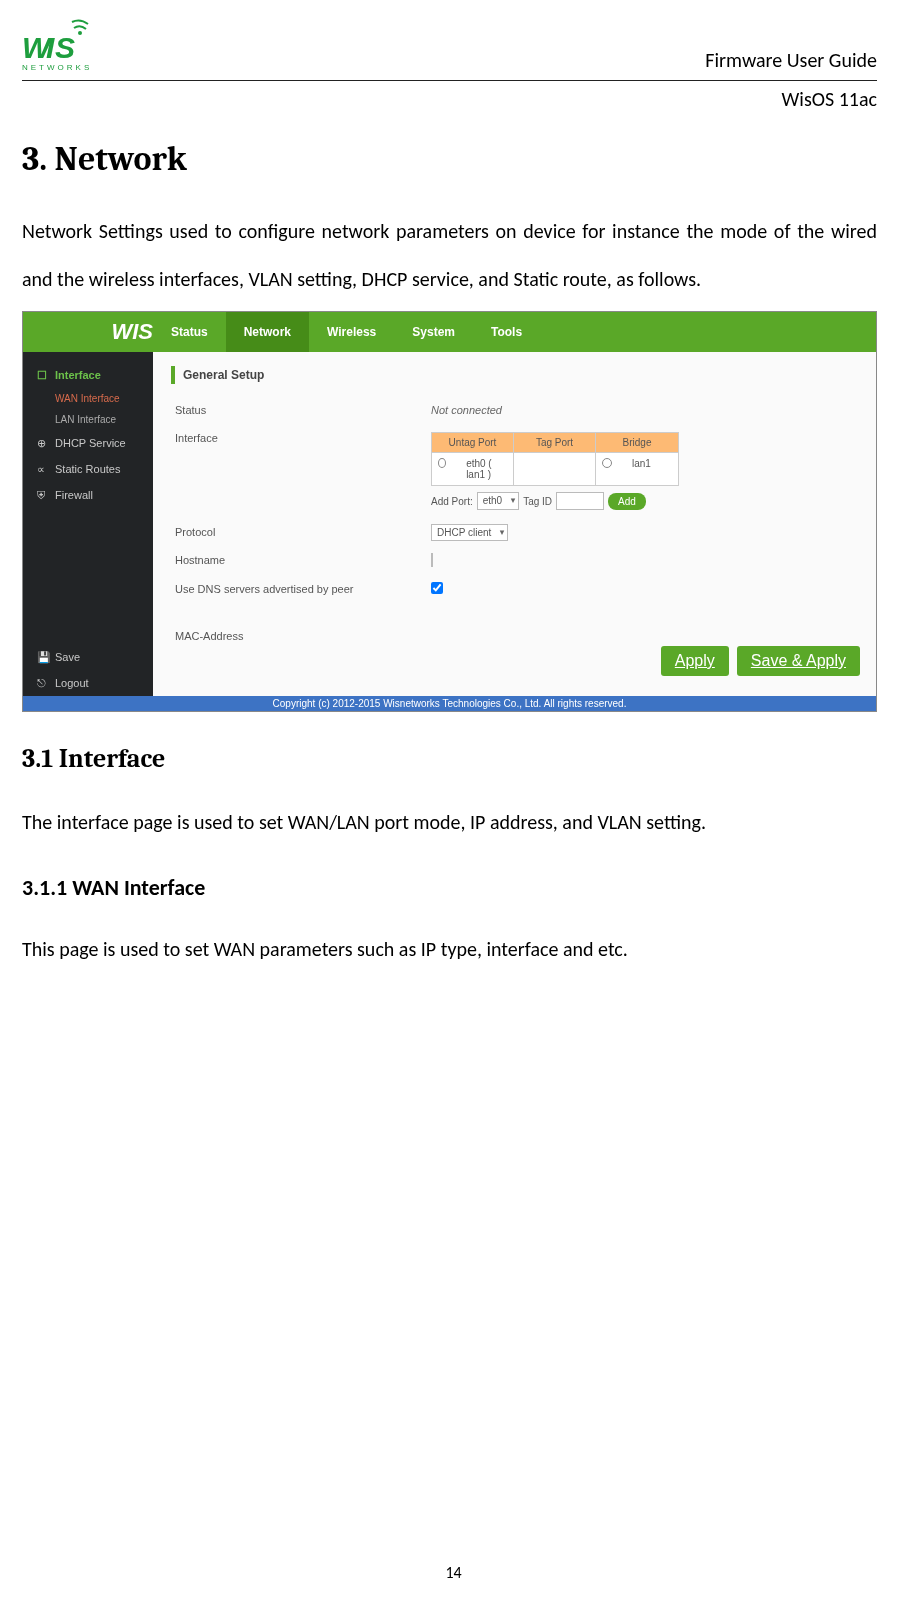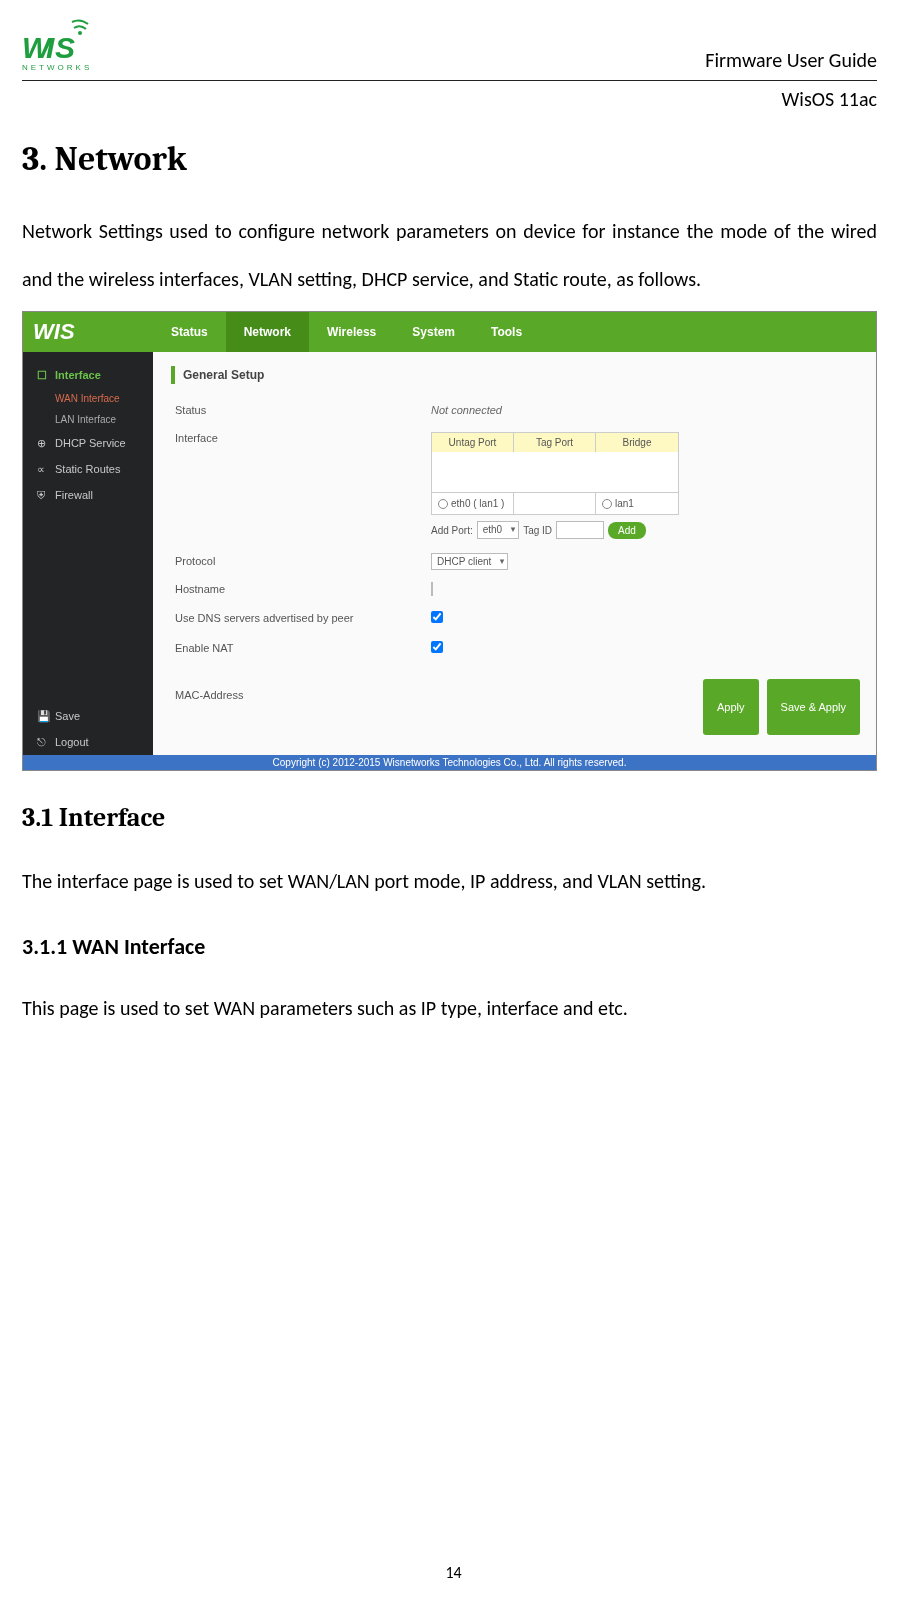--- a/index.html
+++ b/index.html
@@ -68,20 +68,21 @@
     align-items: center;
     color: #fff;
   }
   .shot-logo {
     width: 130px;
     padding-left: 10px;
     font-style: italic;
     font-weight: bold;
     font-size: 22px;
     color: #fff;
+    text-align: right;
   }
   .shot-nav { display: flex; height: 100%; }
   .shot-nav-item {
     padding: 0 18px;
     display: flex;
     align-items: center;
     font-size: 12px;
     font-weight: bold;
     cursor: pointer;
   }
@@ -135,25 +136,25 @@
     font-size: 11px;
     color: #555;
   }
   .form-label { width: 260px; padding-left: 4px; }
   .form-val { flex: 1; font-style: italic; color: #666; }
   .port-table {
     border: 1px solid #ccc;
     font-size: 10px;
     background: #fff;
   }
-  .port-head { display: flex; background: #fef9c3; }
+  .port-head { display: flex; background: #fdba74; }
   .port-head > div { padding: 4px 10px; border-right: 1px solid #ccc; width: 82px; text-align: center; }
   .port-head > div:last-child { border-right: none; }
   .port-body { display: flex; }
-  .port-body > div { padding: 5px 6px; border-right: 1px solid #ccc; border-top: 1px solid #ccc; width: 82px; display: flex; align-items: center; gap: 3px; margin-top: 40px; }
+  .port-body > div { padding: 5px 6px; border-right: 1px solid #ccc; border-top: 1px solid #ccc; width: 82px; display: flex; gap: 20px; }
   .port-body > div:last-child { border-right: none; }
   .radio-dot { width: 10px; height: 10px; border: 1px solid #888; border-radius: 50%; display: inline-block; }
   .port-add {
     margin-top: 6px;
     font-size: 10px;
     display: flex;
     align-items: center;
     gap: 4px;
   }
   .mini-select {
@@ -196,24 +197,25 @@
   .bottom-actions {
     position: absolute;
     right: 16px;
     bottom: 20px;
     display: flex;
     gap: 8px;
   }
   .btn-green {
     background: #5aa828;
     color: #fff;
-    padding: 22px 14px;
-    font-size: 11px;
+    padding: 6px 14px;
+    font-size: 16px;
     border-radius: 3px;
     cursor: pointer;
+    text-decoration: underline;
   }
   .shot-footer {
     background: #3d73c4;
     color: #fff;
     text-align: center;
     font-size: 10px;
     padding: 2px 0;
   }
   .page-number {
     position: absolute;
@@ -340,24 +342,20 @@
       <div class="form-row">
         <div class="form-label">Hostname</div>
         <div><span class="txt-input"></span></div>
       </div>
 
       <div class="form-row">
         <div class="form-label">Use DNS servers advertised by peer</div>
         <div><input type="checkbox" class="chk" checked="" style=""></div>
       </div>
 
-      <div class="form-row">
-        <div class="form-label">Enable NAT</div>
-        <div><input type="checkbox" class="chk" checked="" style=""></div>
-      </div>
 
       <div style="height:18px"></div>
       <div class="form-row">
         <div class="form-label">MAC-Address</div>
         <div></div>
       </div>
 
       <div class="bottom-actions">
         <span class="btn-green">Apply</span>
         <span class="btn-green">Save &amp; Apply</span>

